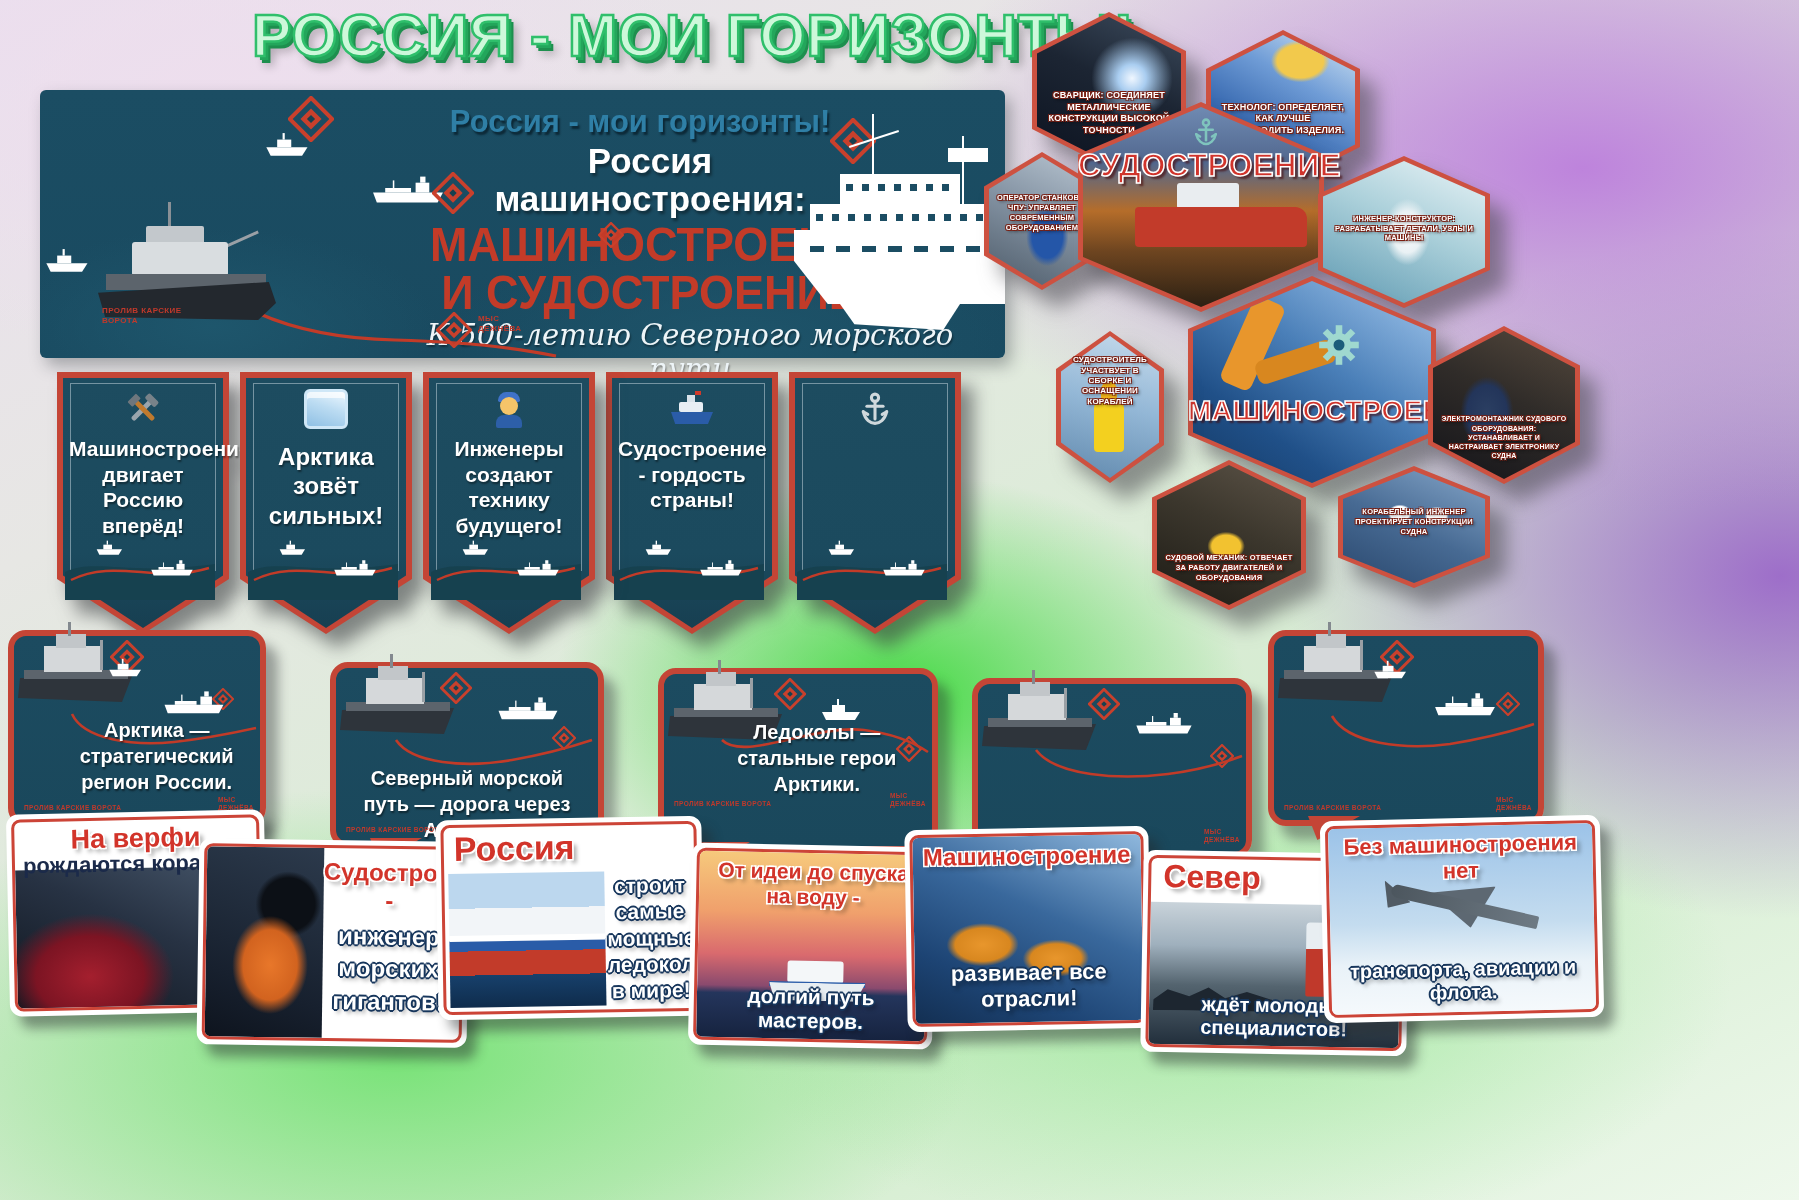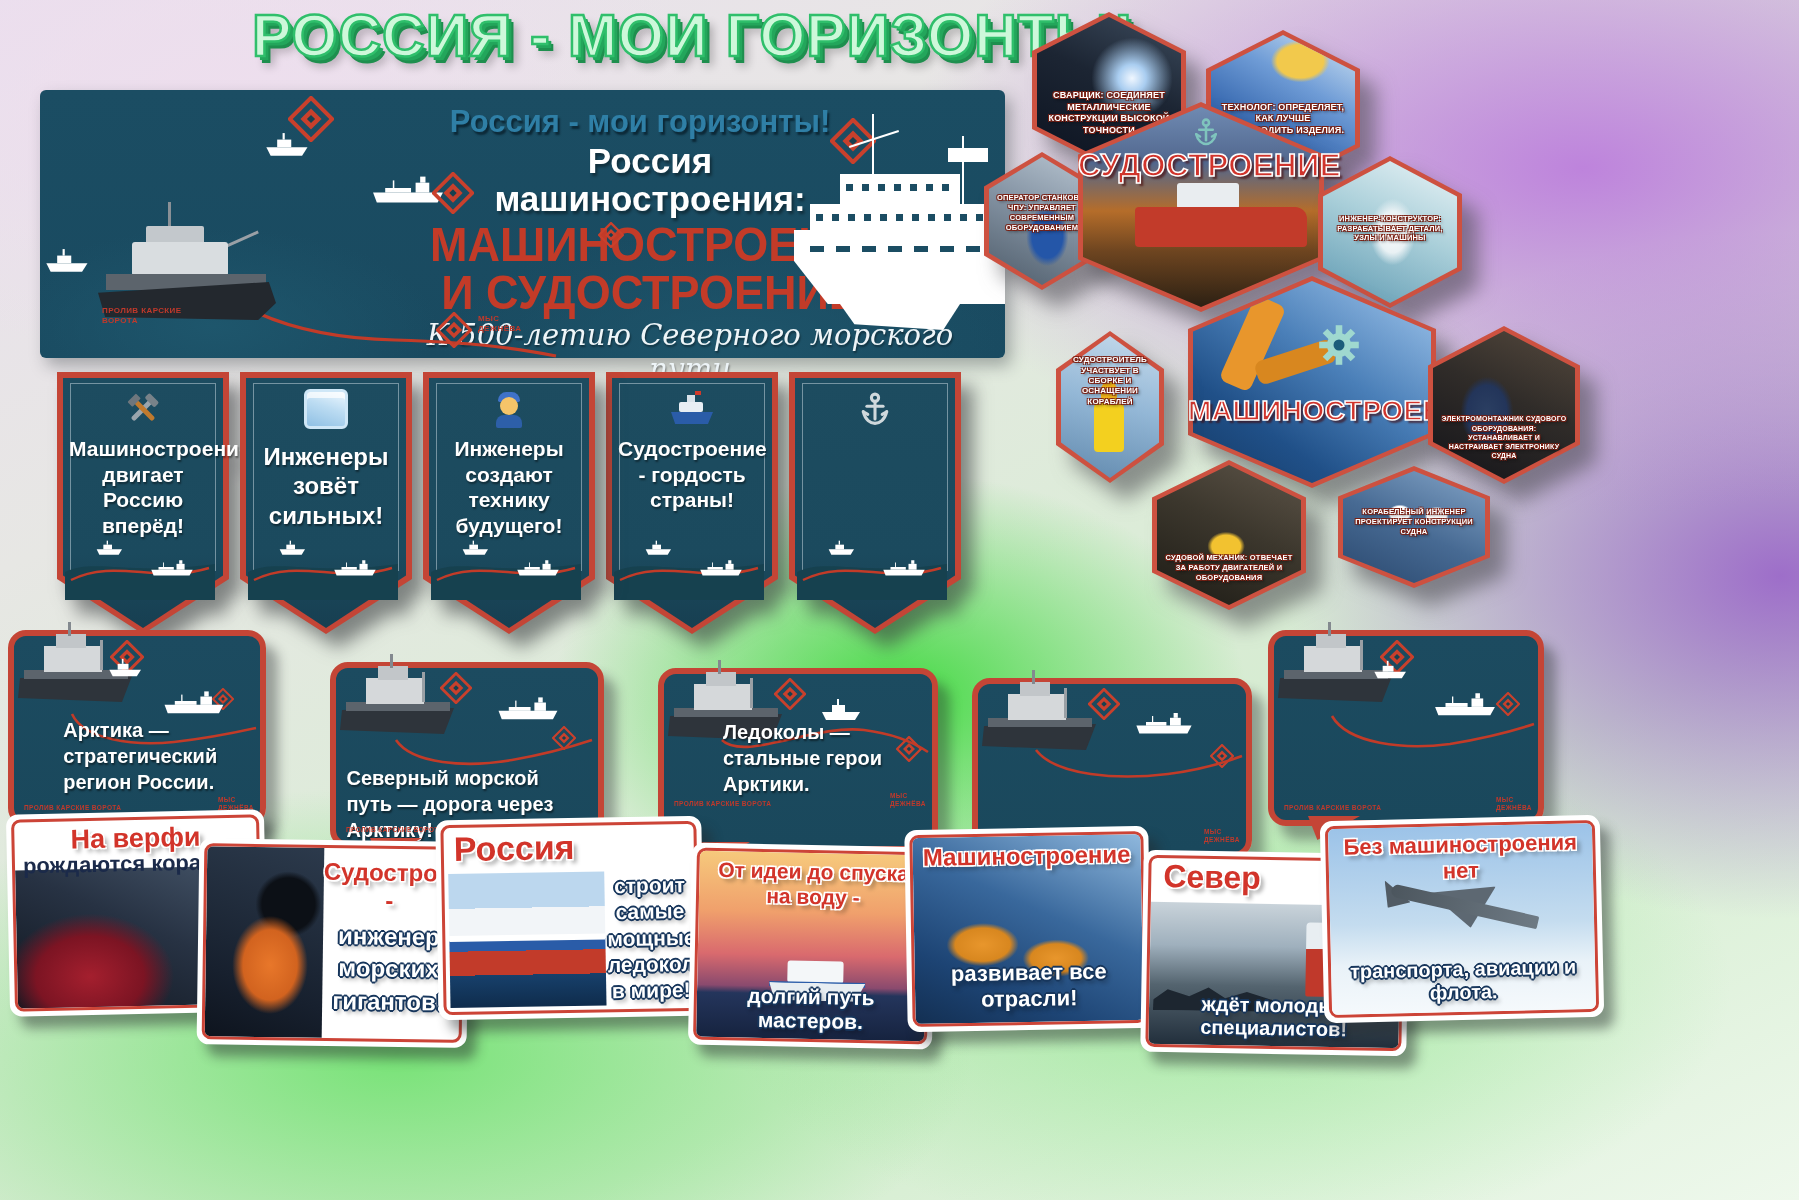--- a/index.html
+++ b/index.html
@@ -108,21 +108,21 @@
   .sud-sup{position:absolute;left:40%;top:38%;width:26%;height:13%;background:#e9edf0;border-radius:3px;}
   .mash-arm1{position:absolute;left:18%;top:8%;width:14%;height:46%;background:#e8962c;transform:rotate(24deg);border-radius:8px;}
   .mash-arm2{position:absolute;left:26%;top:34%;width:34%;height:12%;background:#d8871f;transform:rotate(-18deg);border-radius:8px;}
   .vest{position:absolute;left:34%;top:44%;width:30%;height:38%;background:#f3d01f;border-radius:10px 10px 4px 4px;}
   .vest-helm{position:absolute;left:41%;top:32%;width:16%;height:13%;background:#f2b31a;border-radius:50% 50% 20% 20%;}
   
   .mcard{position:absolute;background:linear-gradient(180deg,#1c4b60 0%,#1a485c 100%);
     border:6px solid #c44536;border-radius:18px;box-shadow:12px 14px 12px rgba(40,45,48,.4);}
   .mcard::after{content:"";position:absolute;left:34px;bottom:-20px;width:52px;height:24px;background:#c44536;
     clip-path:polygon(0 0,100% 0,18% 100%);}
-  .mc-txt{position:absolute;color:#fff;font-size:20px;font-weight:800;line-height:1.3;
+  .mc-txt{position:absolute;text-align:center;color:#fff;font-size:20px;font-weight:800;line-height:1.3;
     text-shadow:1px 2px 2px rgba(0,0,0,.5);}
   .mc-ice{position:absolute;left:0px;top:-16px;width:124px;height:84px;}
   .mcard .map-lab{font-size:6.5px;}
   .mc-route{position:absolute;inset:0;width:100%;height:100%;}
   
   .pcard{position:absolute;background:#fff;border-radius:12px;padding:5px;box-shadow:10px 12px 12px rgba(35,40,42,.45);}
   .pcard-in{position:absolute;inset:5px;border:3px solid #cc4437;border-radius:9px;overflow:hidden;background:#fff;}
   .red-title{color:#d2342a;font-weight:900;
     text-shadow:-1.5px -1.5px 0 #fff,1.5px -1.5px 0 #fff,-1.5px 1.5px 0 #fff,1.5px 1.5px 0 #fff,4px 4px 4px rgba(0,0,0,.35);}
   .wout{color:#fff;font-weight:800;
@@ -301,21 +301,21 @@
     </div>
   </div>
 
   <div class="penwrap" style="left:240px;top:372px">
     <div class="pen"></div>
     <div class="pen-in"></div>
     <div class="pen-frame"></div>
     <div class="pen-icon">
         <div class="icecube"></div>
       </div>
-    <div class="pen-txt" style="font-size:24px;top:70px">Инженеры зовёт сильных!</div>
+    <div class="pen-txt" style="font-size:24px;top:70px">Арктика зовёт сильных!</div>
     <div class="pen-map">
       <svg width="150" height="62" viewBox="0 0 150 62">
         <path d="M0 34 C30 20 62 38 150 26 L150 62 L0 62 Z" fill="#16414f"></path>
         <path d="M6 42 C50 20 92 46 144 30" fill="none" stroke="#c23b28" stroke-width="2.4"></path>
         <g color="#fff">
             <use href="#ship-b" x="28" y="2" width="34" height="16"></use>
             <use href="#ship-a" x="84" y="20" width="46" height="18"></use>
           </g>
       </svg>
     </div>
@@ -414,21 +414,21 @@
     <div class="hex-in photo-sud">
       <div class="sud-sup"></div>
       <div class="sud-hull"></div>
     </div>
     <svg style="position:absolute;left:46%;top:7%;width:30px;height:30px;color:#7fc4bd">
         <use href="#anchor-sym"></use>
       </svg>
     <div class="hex-title" style="top:22%">СУДОСТРОЕНИЕ</div>
   </div>
 
-  <div class="hexwrap" style="left:1318px;top:156px;width:144px;height:152px">
+  <div class="hexwrap" style="left:1318px;top:156px;width:172px;height:152px">
     <div class="hex"></div>
     <div class="hex-in photo-deseng"></div>
     <div class="hex-cap" style="top:38%;font-size:7.5px">ИНЖЕНЕР-КОНСТРУКТОР: РАЗРАБАТЫВАЕТ ДЕТАЛИ, УЗЛЫ И МАШИНЫ</div>
   </div>
 
   <div class="hexwrap" style="left:1188px;top:276px;width:248px;height:212px">
     <div class="hex"></div>
     <div class="hex-in photo-mash">
       <div class="mash-arm1"></div>
       <div class="mash-arm2"></div>

